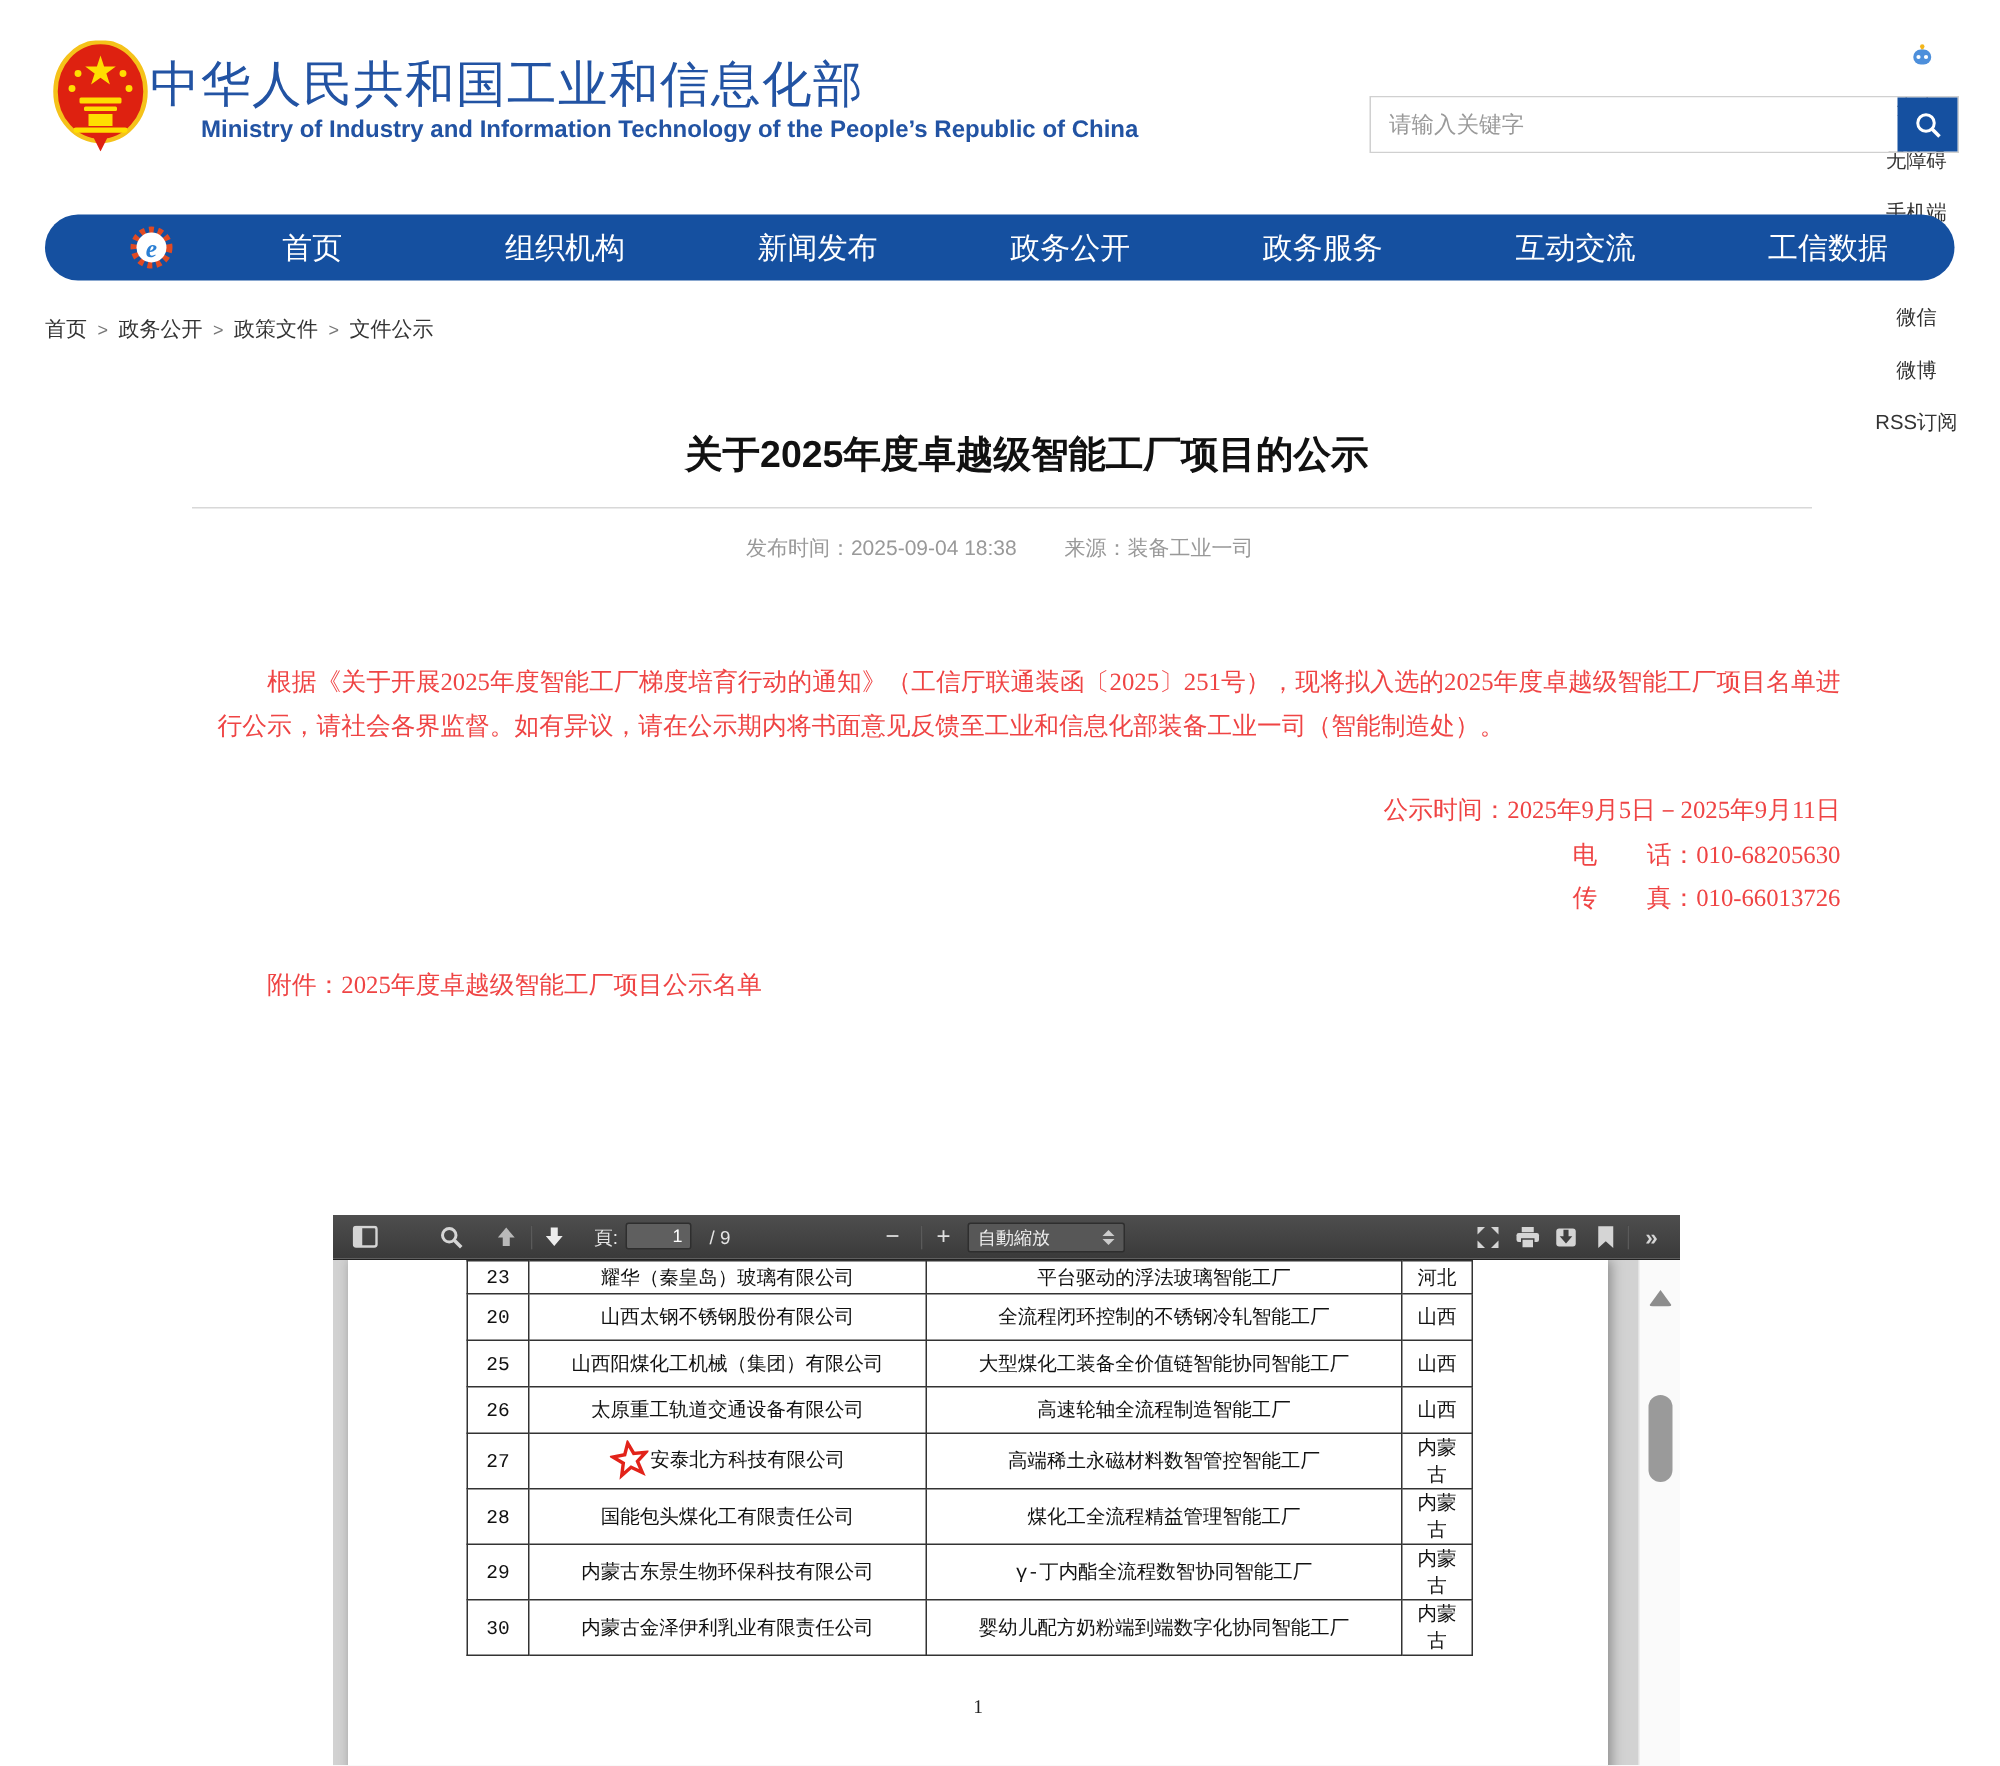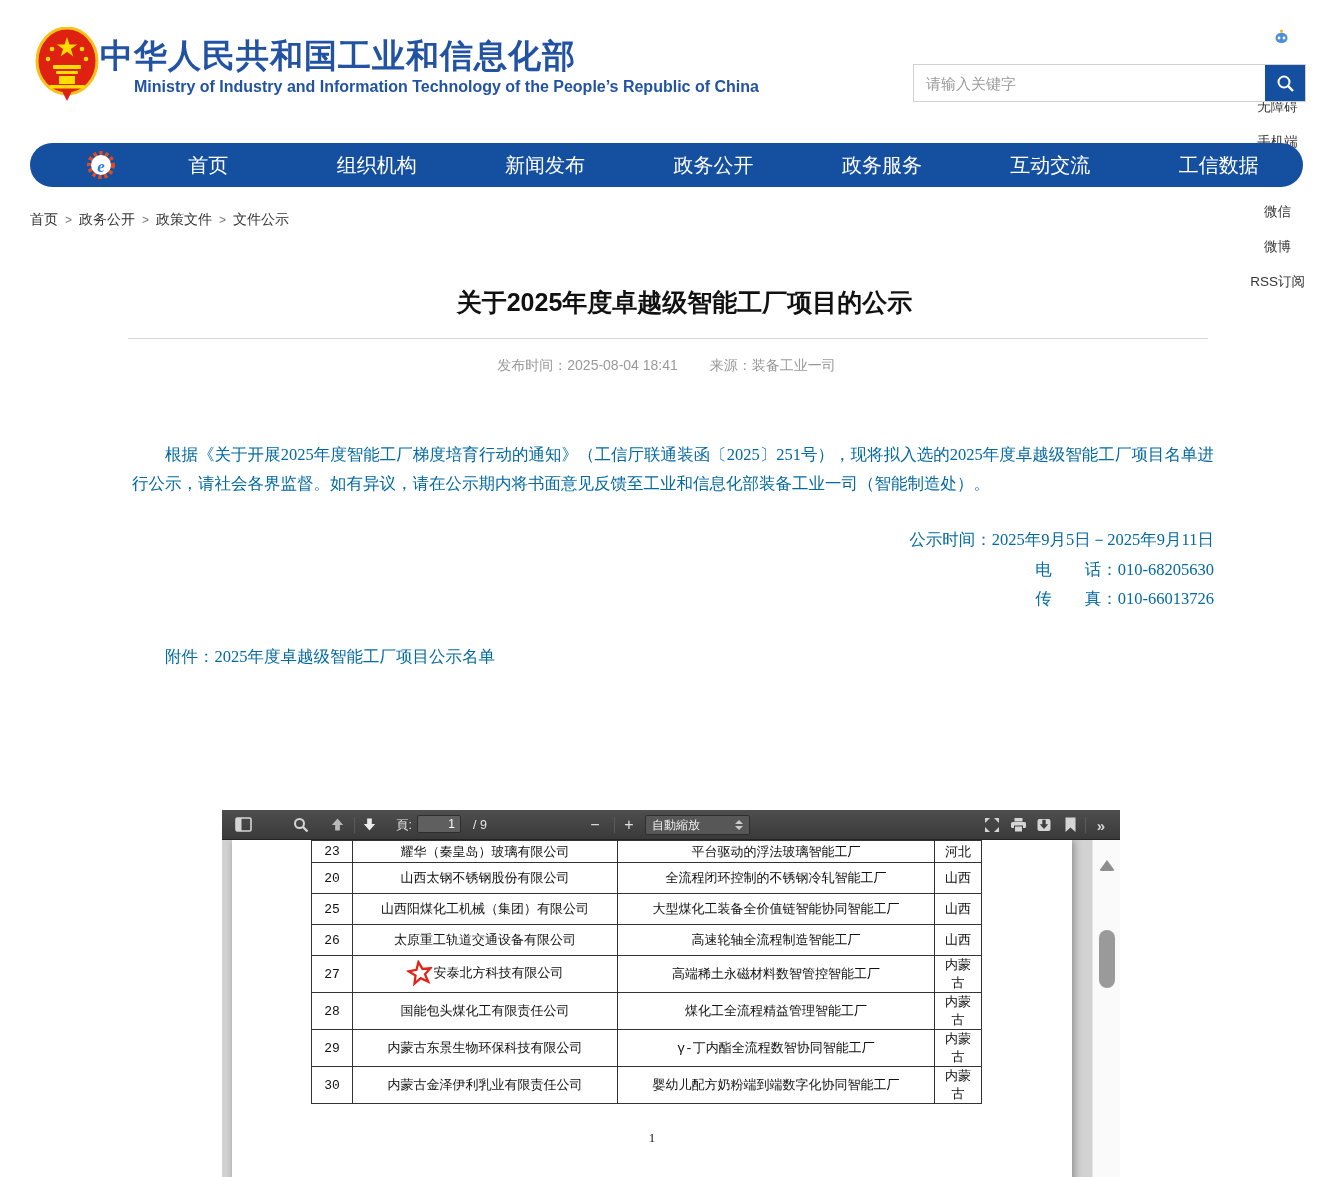--- a/index.html
+++ b/index.html
@@ -1,21 +1,21 @@
 <!DOCTYPE html>
 <html><head>
 <meta charset="utf-8">
 <style>
   * { margin:0; padding:0; box-sizing:border-box; }
   body { background:#fff; font-family:"Liberation Sans","DejaVu Sans",sans-serif; }
   .page { position:relative; width:1333px; height:1177px; margin:0 auto; background:#fff; overflow:hidden; }
 
   
   .emblem { position:absolute; left:35px; top:27px; width:64px; height:74px; }
-  .site-title { position:absolute; left:100px; top:34px; font-size:33px; font-weight:bold; color:#2253a3; letter-spacing:1px; white-space:nowrap; }
+  .site-title { position:absolute; left:100px; top:34px; font-size:33px; font-weight:normal; color:#2253a3; letter-spacing:1px; white-space:nowrap; }
   .site-subtitle { position:absolute; left:101px; top:78px; font-size:16px; font-weight:bold; color:#2253a3; white-space:nowrap;margin-left:33px; }
   .quick-links { position:absolute; top:29px; right:28px; display:flex; align-items:center; gap:17px; font-size:13.5px; color:#333;flex-direction:column; }
   .quick-links .ql { cursor:pointer; white-space:nowrap; }
   .mascot { width:17px; height:17px; margin-right:-8px; }
   .search-bar { position:absolute; left:913px; top:64px; width:393px; height:38px; display:flex; border:1px solid #d0d0d0; }
   .search-bar input { flex:1; border:none; outline:none; padding:0 12px; font-size:15px; color:#333; font-family:inherit; }
   .search-bar input::placeholder { color:#9a9a9a; }
   .search-btn { width:40px; height:100%; background:#1550a0; border:none; display:flex; align-items:center; justify-content:center; cursor:pointer; }
 
   
@@ -27,21 +27,21 @@
   
   .breadcrumb { position:absolute; left:30px; top:211px; font-size:14px; color:#333; display:flex; gap:7px; align-items:center; }
   .crumb { cursor:pointer; }
   .crumb-sep { color:#777; font-size:12px; }
 
   
   .art-title { position:absolute; left:0; top:286px; width:100%; text-align:center; font-size:25px; font-weight:bold; color:#111;padding-left:36px; }
   .art-divider { position:absolute; left:128px; top:338px; width:1080px; border-top:1px solid #d8d8d8; }
   .art-meta { position:absolute; left:0; top:357px; width:100%; text-align:center; font-size:14px; color:#999; }
   .art-meta span { margin:0 14px; }
-  .art-body { position:absolute; left:132px; top:440px; width:1082px; font-family:"Liberation Serif","DejaVu Serif",serif; font-size:16.5px; color:#0369a1; line-height:29px; }
+  .art-body { position:absolute; left:145px; top:440px; width:1082px; font-family:"Liberation Serif","DejaVu Serif",serif; font-size:16.5px; color:#ef4444; line-height:29px; }
   .art-body .para { text-indent:2em; text-align:justify; }
   .art-body .info-lines { margin-top:27px; }
   .art-body .info-line { text-indent:2em; line-height:29.5px;text-align:right; }
   .art-body .attach { text-indent:2em; margin-top:28px; }
   .art-sign { position:absolute; right:125px; top:698px; text-align:right; font-family:"Liberation Serif","DejaVu Serif",serif; font-size:16.5px; line-height:30px; color:#000; }
 
   
   .pdf-viewer { position:absolute; left:222px; top:810px; width:898px; height:367px; }
   .pdf-toolbar { height:30px; background:linear-gradient(#4e4e4e,#3a3a3a); border-bottom:1px solid #222; display:flex; align-items:center; position:relative; color:#d5d5d5; }
   .tb-btn { display:flex; align-items:center; justify-content:center; width:26px; height:24px; cursor:pointer; }
@@ -159,21 +159,21 @@
     <span class="crumb">政务公开</span>
     <span class="crumb-sep">&gt;</span>
     <span class="crumb">政策文件</span>
     <span class="crumb-sep">&gt;</span>
     <span class="crumb">文件公示</span>
   </div>
 
   <div class="art-title">关于2025年度卓越级智能工厂项目的公示</div>
   <div class="art-divider"></div>
   <div class="art-meta">
-    <span>发布时间：2025-08-04 18:41</span>
+    <span>发布时间：2025-09-04 18:38</span>
     <span>来源：装备工业一司</span>
   </div>
 
   <div class="art-body">
     <div class="para">根据《关于开展2025年度智能工厂梯度培育行动的通知》（工信厅联通装函〔2025〕251号），现将拟入选的2025年度卓越级智能工厂项目名单进行公示，请社会各界监督。如有异议，请在公示期内将书面意见反馈至工业和信息化部装备工业一司（智能制造处）。</div>
     <div class="info-lines">
       <div class="info-line">公示时间：2025年9月5日－2025年9月11日</div>
       <div class="info-line">电　　话：010-68205630</div>
       <div class="info-line">传　　真：010-66013726</div>
     </div>

